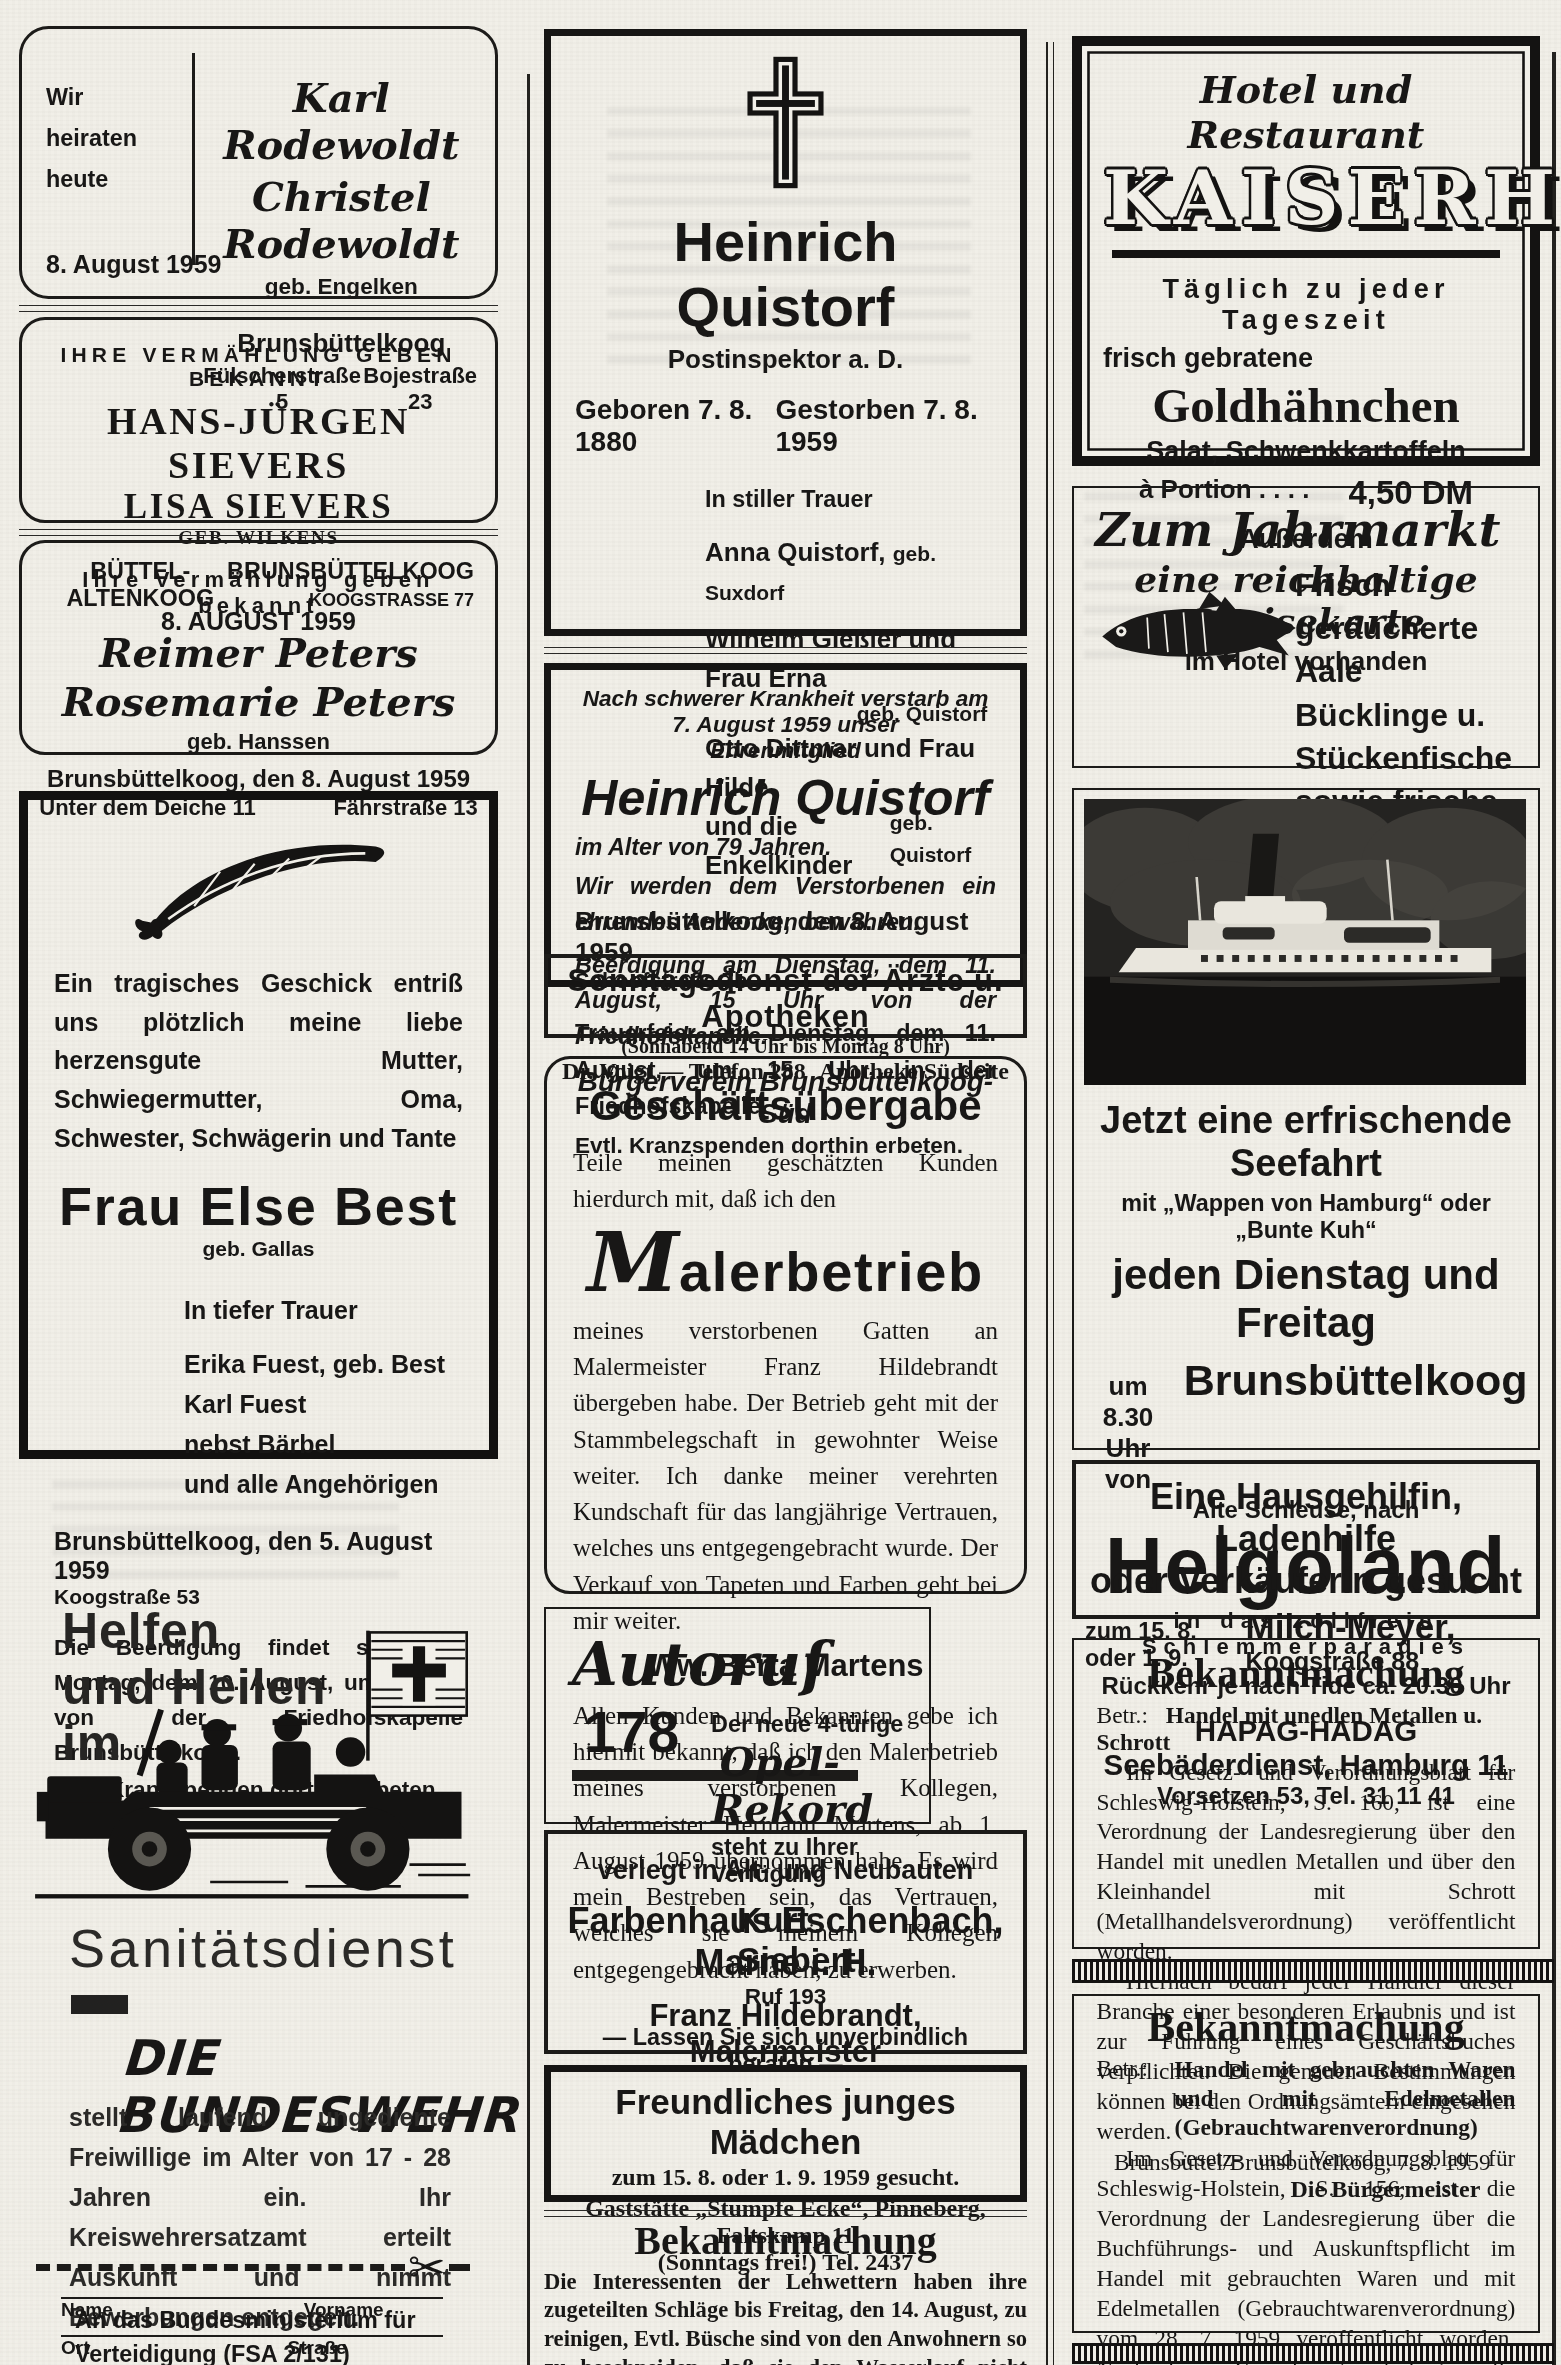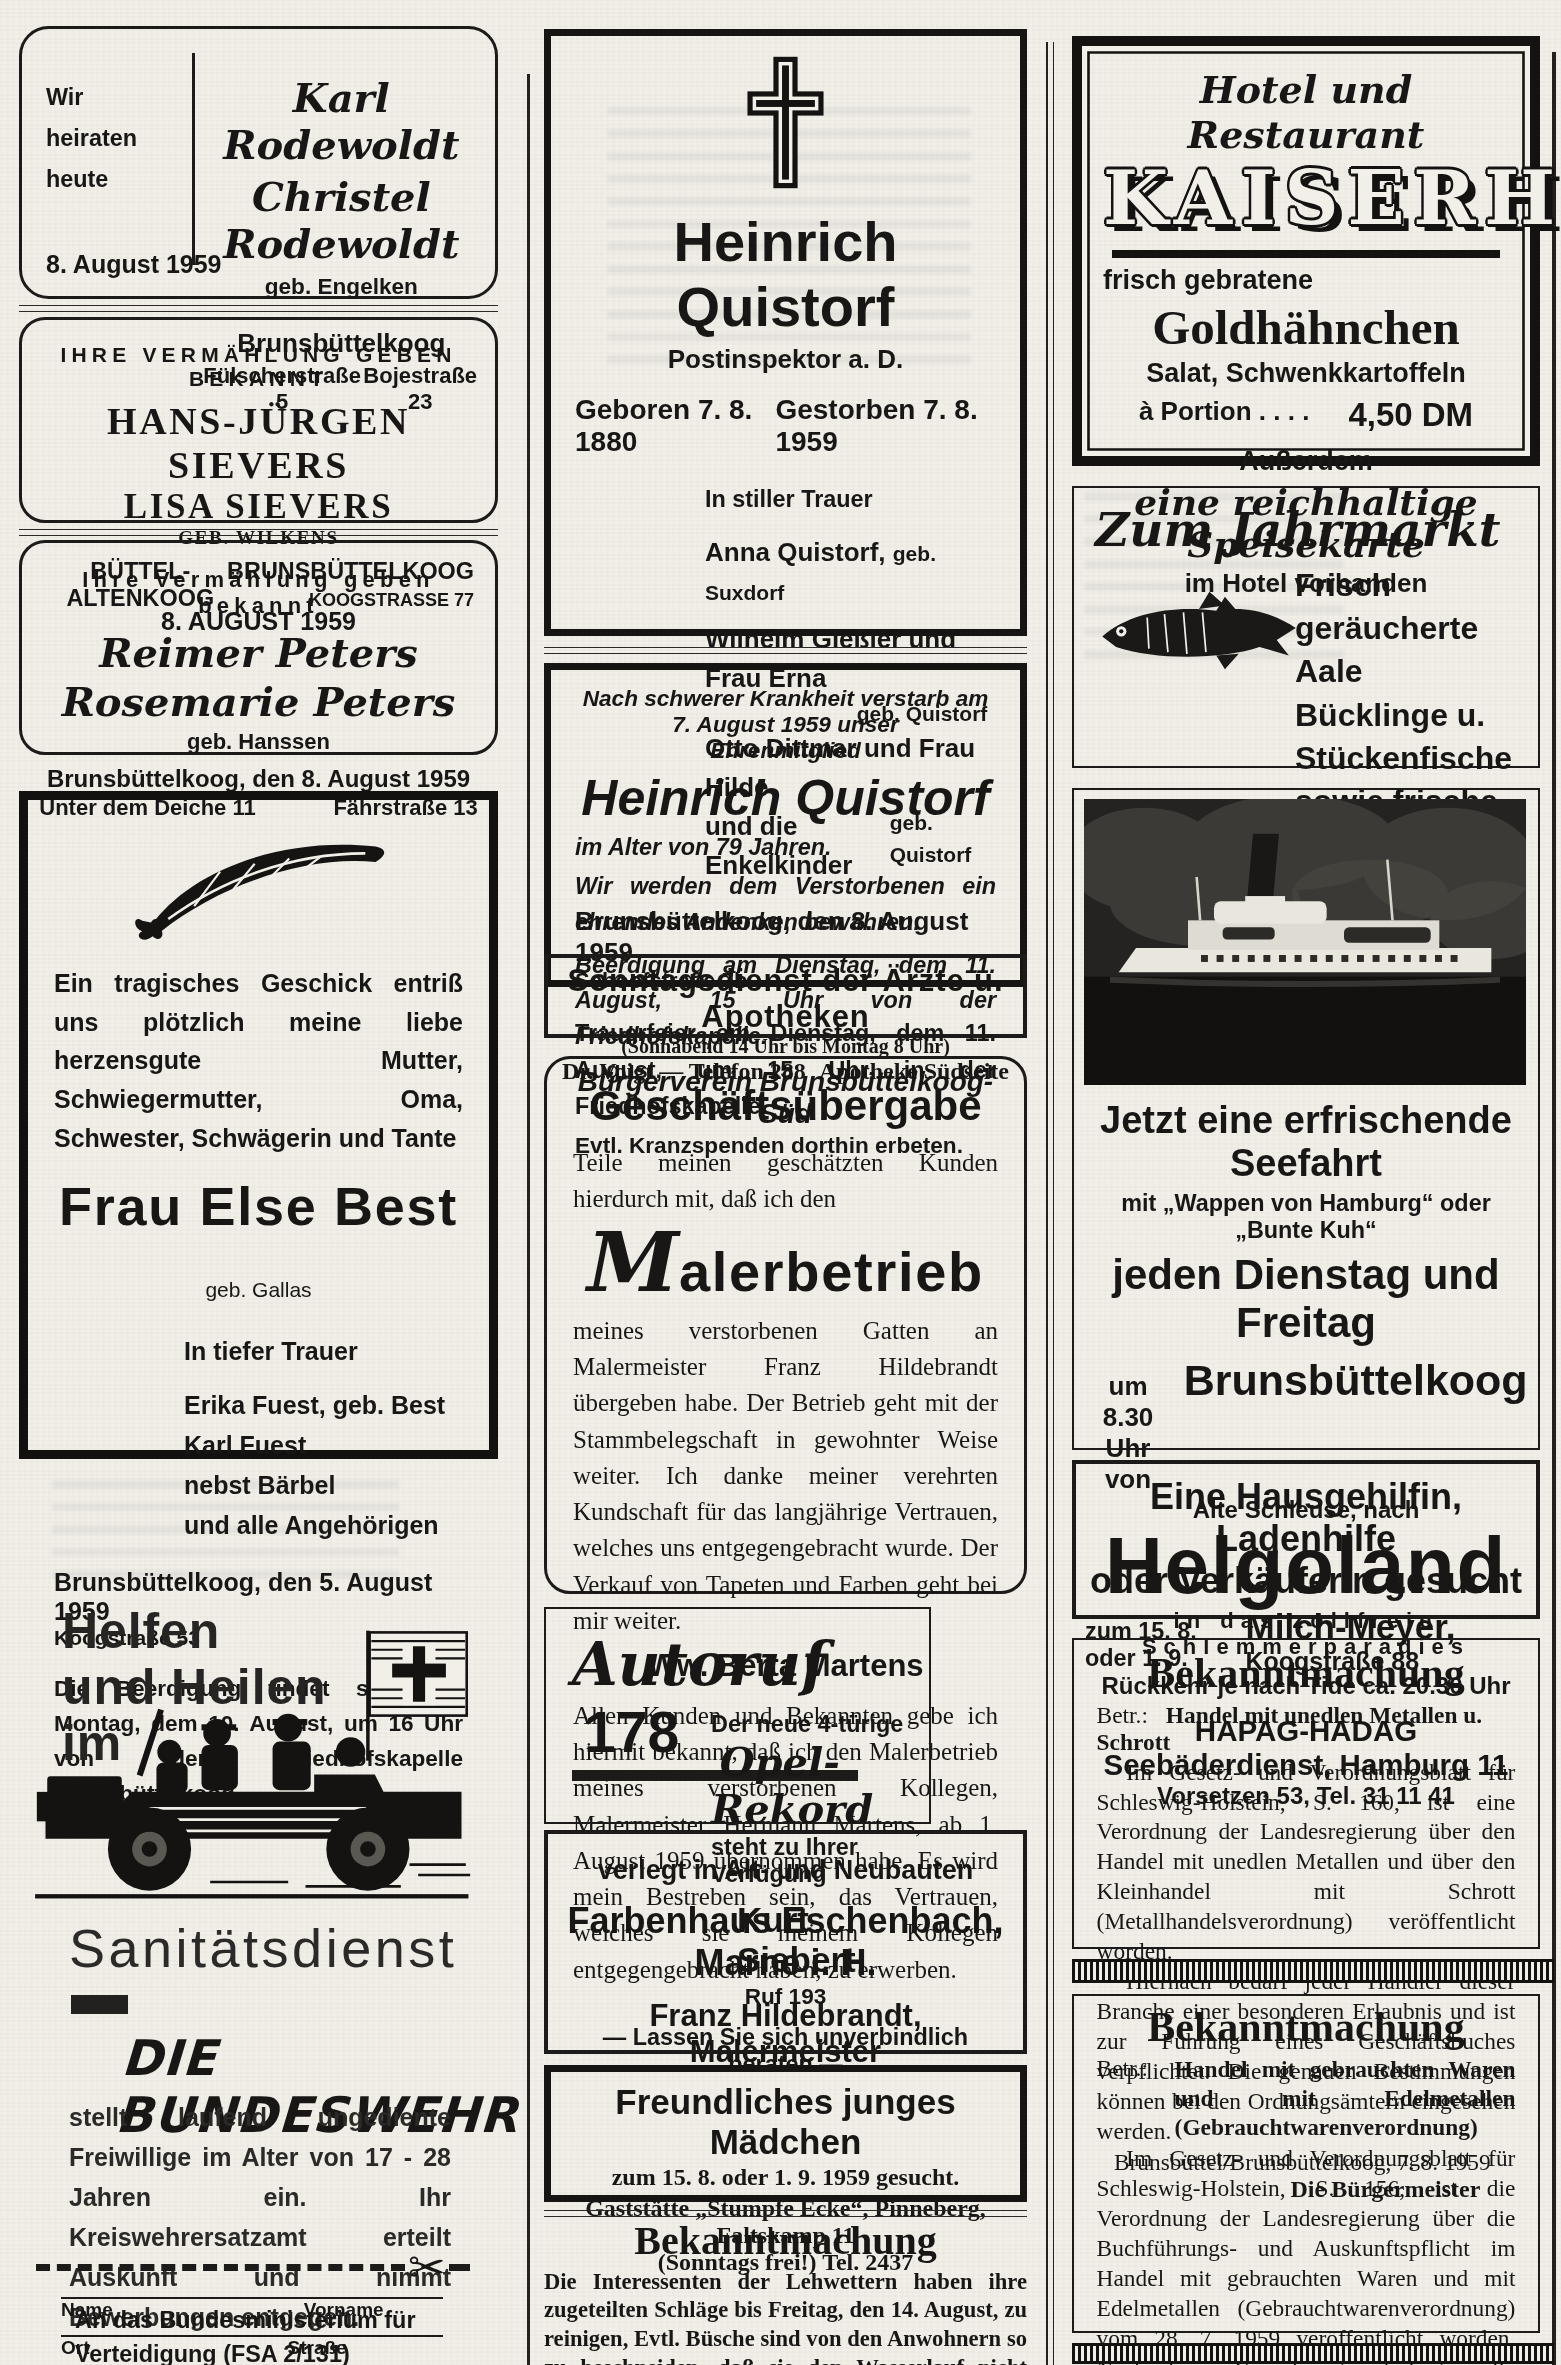--- a/index.html
+++ b/index.html
@@ -103,21 +103,21 @@
     <div style="text-align:center;">
       <svg width="286" height="121" viewBox="0 0 330 140" style="margin-top:7px;">
         <path d="M40,118 C80,60 180,14 300,26 C310,28 316,34 300,44 C220,36 120,70 52,124 Z" fill="#151413"></path>
         <path d="M60,110 C120,66 200,34 288,34" stroke="#f1efe8" stroke-width="3" fill="none"></path>
         <path d="M90,95 L120,55 M130,82 L160,46 M170,70 L200,40 M210,58 L236,38" stroke="#f1efe8" stroke-width="2.5"></path>
         <path d="M30,112 C20,104 18,120 30,124 C20,128 30,140 42,130 C50,138 58,128 50,120 C58,114 46,104 40,114 Z" fill="#151413"></path>
       </svg>
     </div>
     <div class="just" style="font-size:25px;font-weight:700;line-height:1.55;margin-top:15.6px;">Ein tragisches Geschick entriß uns plötzlich meine liebe herzensgute Mutter, Schwiegermutter, Oma, Schwester, Schwägerin und Tante</div>
     <div class="ctr" style="font-size:54px;font-weight:700;letter-spacing:1.7px;margin-top:17.3px;">Frau Else Best</div>
-    <div class="ctr" style="font-size:21px;font-weight:400;margin-top:41px;">geb. Gallas</div>
+    <div class="ctr" style="font-size:21px;font-weight:700;">geb. Gallas</div>
     <div style="margin:29.5px 0 0 130px;font-size:25px;font-weight:700;line-height:1.6;">
       <div>In tiefer Trauer</div>
       <div style="margin-top:14px;">Erika Fuest, geb. Best</div>
       <div>Karl Fuest</div>
       <div>nebst Bärbel</div>
       <div>und alle Angehörigen</div>
     </div>
     <div style="font-size:25px;font-weight:700;margin-top:22.6px;">Brunsbüttelkoog, den 5. August 1959</div>
     <div style="font-size:21px;font-weight:700;">Koogstraße 53</div>
     <div class="just" style="font-size:22.6px;font-weight:700;line-height:1.55;margin-top:21px;">Die Beerdigung findet statt am Montag, dem 10. August, um 16 Uhr von der Friedhofskapelle Brunsbüttelkoog.</div>
@@ -322,20 +322,21 @@
   <div class="ad" style="left:544px;top:2217px;width:483px;height:148px;">
     <div class="ctr serif" style="font-size:40px;font-weight:700;">Bekanntmachung</div>
     <div class="just serif" style="font-size:22.6px;font-weight:700;line-height:1.28;margin-top:3.5px;">Die Interessenten der Lehwettern haben ihre zugeteilten Schläge bis Freitag, den 14. August, zu reinigen, Evtl. Büsche sind von den Anwohnern so zu beschneiden, daß sie den Wasserlauf nicht behindern.  Die Schau findet am Sonnabend, dem 15. August, statt.</div>
 
   </div>
 
   <div class="ad kframe" style="left:1072px;top:36px;width:468px;height:430px;padding:21px 21px;text-align:center;">
     <div class="script" style="font-size:38px;">Hotel und Restaurant</div>
     <div class="kname" style="margin-top:-3.5px;">KAISERHOF</div>
     <div style="height:7.8px;background:#141312;margin:8.7px 8.7px 0 8.7px;"></div>
+    <div class="sp6" style="font-size:27px;font-weight:700;margin-top:15.6px;">Täglich zu jeder Tageszeit</div>
     <div style="font-size:27px;font-weight:700;text-align:left;margin-top:7px;">frisch gebratene</div>
     <div class="serif" style="font-size:49px;font-weight:700;margin-top:3.5px;">Goldhähnchen</div>
     <div style="font-size:27px;font-weight:700;margin-top:1.7px;">Salat, Schwenkkartoffeln</div>
     <div style="display:flex;justify-content:center;align-items:flex-start;gap:39px;margin-top:7px;">
       <span style="font-size:26px;font-weight:700;">à Portion   .    .    .    .</span>
       <span style="font-size:33px;font-weight:700;">4,50 DM</span>
     </div>
     <div style="font-size:27px;font-weight:700;margin-top:12px;">Außerdem</div>
     <div class="script" style="font-size:36px;margin-top:3.5px;">eine reichhaltige Speisekarte</div>
     <div style="font-size:26px;font-weight:700;margin-top:3.5px;">im Hotel vorhanden</div>

